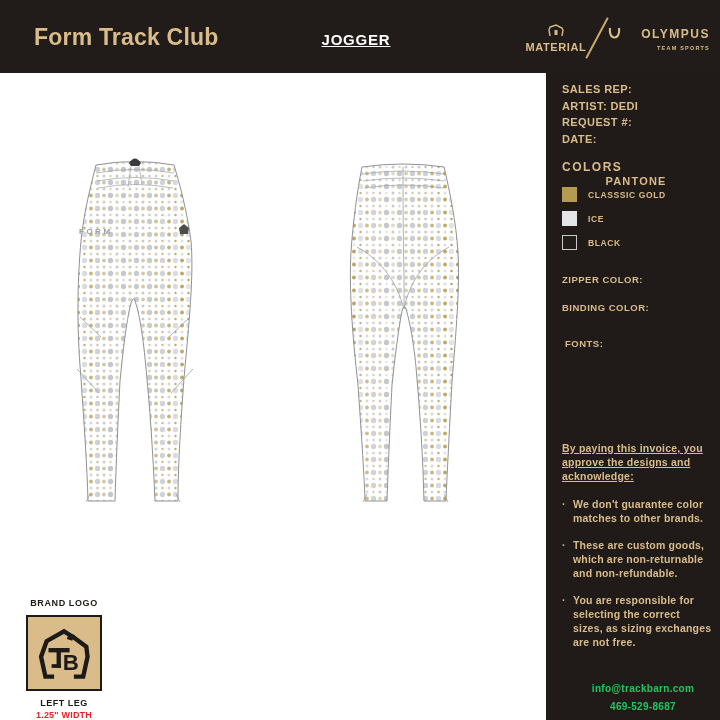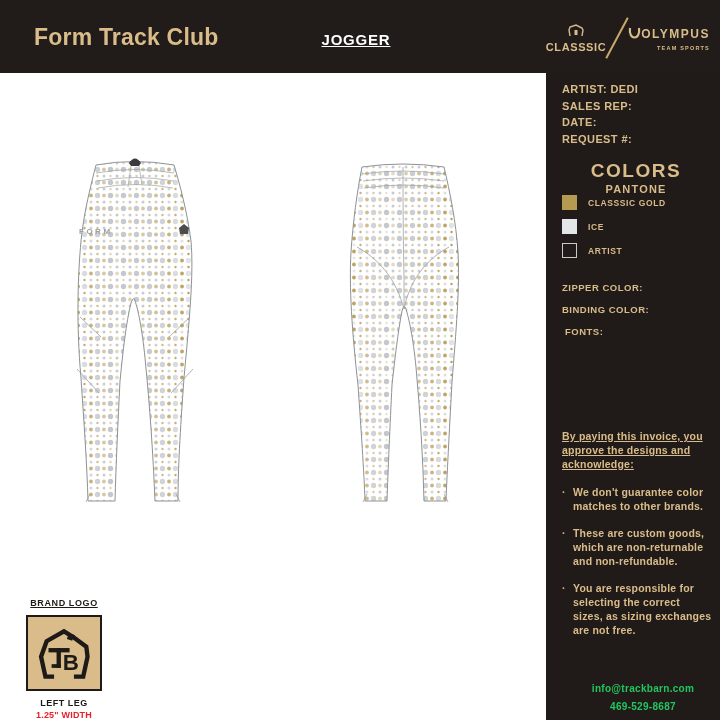--- a/index.html
+++ b/index.html
@@ -8,52 +8,52 @@
 
   
   .header { position:absolute; left:4px; top:0; width:720px; height:73px; background:#211c19; }
   .club-title { position:absolute; left:30px; top:24px; font-size:23px; font-weight:800; color:#d9bc8a; letter-spacing:0.2px; }
   .product-name { position:absolute; left:352px; top:31px; transform:translateX(-50%); font-size:15px; font-weight:800; color:#ffffff; letter-spacing:0.8px;text-decoration:underline; }
   .brandbar { position:absolute; right:14px; top:10px; height:55px; display:flex; align-items:center; gap:6px; }
   .trackbarn { display:flex; flex-direction:column; align-items:center; }
   .trackbarn-word { font-size:11px; font-weight:800; color:#d9bc8a; letter-spacing:0.6px; }
   .slash { width:2px; height:46px; background:#c9a96a; transform:rotate(28deg); margin:0 4px; }
   .olympus { display:flex; flex-direction:column; align-items:flex-end; }
-  .olympus-row { display:flex; align-items:center; gap:0; }
+  .olympus-row { display:flex; align-items:center; gap:20px; }
   .olympus-word { font-size:12px; font-weight:800; color:#d9bc8a; letter-spacing:1.5px; }
   .olympus-sub { font-size:5.5px; font-weight:800; color:#d9bc8a; letter-spacing:1.2px; margin-top:2px; }
 
   
   .canvas { position:absolute; left:0; top:73px; width:546px; height:663px; background:#ffffff; }
   .jogger-front { position:absolute; left:68px; top:80px; }
   .jogger-back  { position:absolute; left:344px; top:84px; }
 
   
   .brand-logo-block { position:absolute; left:14px; top:525px; width:100px; text-align:center; }
-  .brand-logo-title { font-size:9px; font-weight:800; color:#1d1a17; letter-spacing:0.6px;text-decoration:underline; }
+  .brand-logo-title { font-size:9px; font-weight:800; color:#1d1a17; letter-spacing:0.6px; }
   .brand-logo-box { margin:7px auto 0 auto; width:76px; height:76px; background:#d9bc8a; border:2px solid #1d1a17; display:flex; align-items:center; justify-content:center; }
   .placement-1 { margin-top:7px; font-size:9px; font-weight:800; color:#1d1a17; letter-spacing:0.5px; }
   .placement-2 { margin-top:2px; font-size:9px; font-weight:800; color:#e62129; letter-spacing:0.2px; }
 
   
   .sidebar { position:absolute; left:546px; top:73px; width:174px; height:647px; background:#201b19; color:#d9bc8a; padding:8px 10px 0 16px; overflow:hidden; }
   .order-info div { font-size:11px; font-weight:800; letter-spacing:0.4px; line-height:16.5px; }
-  .colors-title { margin-top:13px; text-align:center; font-size:19px; font-weight:800; letter-spacing:1.5px; }
+  .colors-title { margin-top:13px; text-align:left; font-size:12px; font-weight:800; letter-spacing:1.5px; }
   .colors-sub { text-align:center; font-size:11px; font-weight:800; letter-spacing:1.2px; margin-top:1px; }
   .swatches { }
   .swatch-row { display:flex; align-items:center; margin-bottom:9px; height:15px; }
   .swatch { width:15px; height:15px; margin-right:11px; border:1px solid transparent; flex:0 0 auto; }
   .swatch-label { font-size:8.5px; font-weight:800; letter-spacing:0.6px; }
   .field-label { font-size:9.5px; font-weight:800; letter-spacing:0.5px; }
   .zipper { margin-top:24px; }
-  .binding { margin-top:11px; }
+  .binding { margin-top:17px; }
   .material-row { margin-top:17px; display:flex; }
   .material-row .field-label { flex:0 0 96px; }
   .material-value { font-size:9.5px; font-weight:800; color:#ffffff; width:66px; line-height:12px; letter-spacing:0.2px; }
-  .fonts { margin-top:11px; padding-left:3px; }
+  .fonts { margin-top:25px; padding-left:3px; }
   .disclaimer { margin-top:92px; width:150px; }
   .disclaimer-intro { font-size:10.5px; font-weight:800; line-height:14px; letter-spacing:0.2px;text-decoration:underline; }
   .disclaimer ul { list-style:none; margin-top:14px; }
   .disclaimer li { position:relative; padding-left:11px; font-size:10.5px; font-weight:800; line-height:14px; letter-spacing:0.2px; margin-bottom:13px; }
   .disclaimer li::before { content:"·"; position:absolute; left:0; top:0; font-weight:900; }
   .contact { position:absolute; left:10px; bottom:8px; width:174px; text-align:center; color:#22c55e; }
   .contact-email { font-size:10px; font-weight:800; letter-spacing:0.3px; }
   .contact-phone { font-size:10px; font-weight:800; letter-spacing:0.3px; margin-top:7px; }
 </style>
 </head>
@@ -63,21 +63,21 @@
   <div class="club-title">Form Track Club</div>
   <div class="product-name">JOGGER</div>
   <div class="brandbar">
     <div class="trackbarn">
       <span>
         <svg width="16" height="13" viewBox="0 0 16 13">
             <path d="M2,12 L1,6 L2,3 L8,1 L14,4 L15,6 L14,12" fill="none" stroke="#d9bc8a" stroke-width="1.4"></path>
             <rect x="6.5" y="6" width="3" height="5" fill="#d9bc8a"></rect>
           </svg>
       </span>
-      <span class="trackbarn-word">CLASSSIC</span>
+      <span class="trackbarn-word">MATERIAL</span>
     </div>
     <div class="slash"></div>
     <div class="olympus">
       <div class="olympus-row">
         <span>
           <svg width="13" height="12" viewBox="0 0 13 12">
               <path d="M2,1 C1,8 4,10.5 6.5,10.5 C9,10.5 12,8 11,1" fill="none" stroke="#d9bc8a" stroke-width="2.2"></path>
             </svg>
         </span>
         <span class="olympus-word">OLYMPUS</span>
@@ -210,41 +210,41 @@
         <text x="48" y="78" font-size="36" font-weight="900" fill="#1d1a17" font-family="'Liberation Sans',sans-serif">B</text>
       </svg>
     </div>
     <div class="placement-1">LEFT LEG</div>
     <div class="placement-2">1.25" WIDTH MAXIMUM</div>
   </div>
 </div>
 
 <div class="sidebar">
   <div class="order-info">
+    <div>SALES REP:</div>
     <div>ARTIST: DEDI</div>
-    <div>SALES REP:</div>
+    <div>REQUEST #:</div>
     <div>DATE:</div>
-    <div>REQUEST #:</div>
   </div>
 
   <div class="colors-title">COLORS</div>
   <div class="colors-sub">PANTONE</div>
 
   <div class="swatches">
     <div class="swatch-row">
       <span class="swatch" style="background: rgb(181, 154, 82); border-color: rgb(181, 154, 82);"></span>
       <span class="swatch-label">CLASSSIC GOLD</span>
     </div>
     <div class="swatch-row">
       <span class="swatch" style="background: rgb(227, 229, 231); border-color: rgb(227, 229, 231);"></span>
       <span class="swatch-label">ICE</span>
     </div>
     <div class="swatch-row">
       <span class="swatch" style="background: rgb(33, 28, 25); border-color: rgb(201, 201, 201);"></span>
-      <span class="swatch-label">ARTIST</span>
+      <span class="swatch-label">BLACK</span>
     </div>
   </div>
 
   <div class="field-label zipper">ZIPPER COLOR:</div>
   <div class="field-label binding">BINDING COLOR:</div>
   <div class="field-label fonts">FONTS:</div>
 
   <div class="disclaimer">
     <div class="disclaimer-intro">By paying this invoice, you approve the designs and acknowledge:</div>
     <ul>

